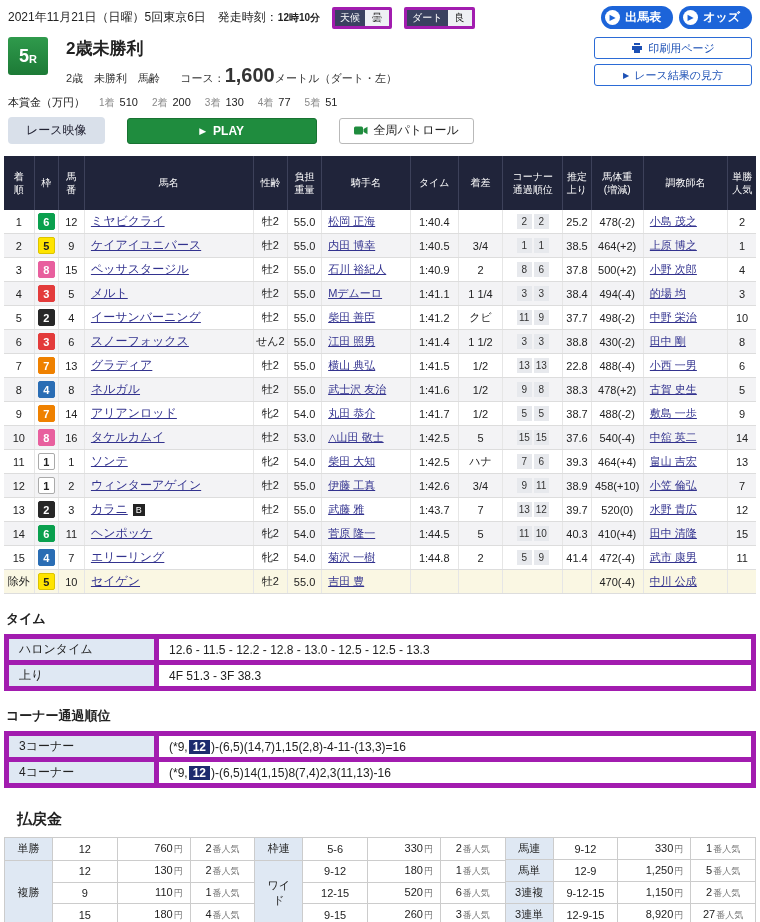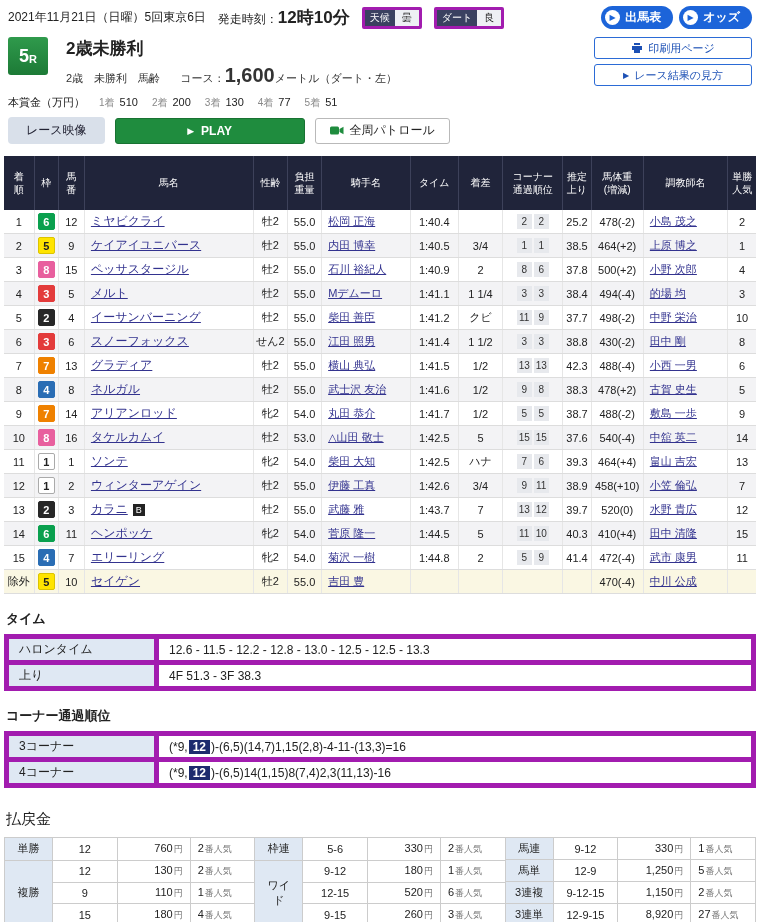--- a/index.html
+++ b/index.html
@@ -1,21 +1,21 @@
 <!DOCTYPE html>
 <html><head>
 <meta charset="utf-8">
 <style>
 *{box-sizing:border-box}
 body{margin:0;background:#fff;color:#222;font-family:"Liberation Sans","DejaVu Sans",sans-serif;font-size:12px}
 .page{width:760px;padding:4px 4px 12px}
 
 .topbar{display:flex;justify-content:space-between;align-items:center;padding:2px 4px 6px}
 .topbar-left{display:flex;align-items:center;gap:12px}
-.stime{font-size:17px}
+.stime{font-size:10px}
 .badge{display:inline-flex;border:3px solid #a21caf;border-radius:2px;overflow:hidden;font-size:10px;line-height:1}
 .badge-l{background:#3a4160;color:#fff;padding:3px 5px}
 .badge-v{background:#eef0f4;color:#222;padding:3px 7px}
 .topbar-right{display:flex;gap:6px}
 .pill{display:inline-flex;align-items:center;gap:5px;background:#1c64d9;color:#fff;border:none;border-radius:12px;padding:3px 12px 3px 4px;font-size:12px;font-weight:bold;cursor:pointer;font-family:inherit}
 .pill-ico{display:inline-flex;align-items:center;justify-content:center;width:15px;height:15px;border-radius:50%;background:#fff;color:#1c64d9;font-size:8px}
 
 .race-head{display:flex;align-items:flex-start;padding:2px 4px}
 .rn{background:linear-gradient(#2f9a4c,#1c7a36);color:#fff;border-radius:3px;width:40px;height:38px;display:flex;align-items:center;justify-content:center}
 .rn-num{font-size:18px;font-weight:bold}
@@ -25,21 +25,21 @@
 .race-sub{font-size:11px;color:#333;margin-top:4px;display:flex;gap:20px;align-items:baseline}
 .course-val{font-size:20px}
 .race-buttons{display:flex;flex-direction:column;gap:5px}
 .obtn{display:inline-flex;align-items:center;justify-content:center;gap:5px;width:158px;height:22px;background:#fff;border:1px solid #2b6bd6;border-radius:3px;color:#1c50b5;font-size:11px;cursor:pointer;font-family:inherit}
 .tri{font-size:8px}
 
 .prize{display:flex;align-items:baseline;font-size:11px;padding:4px;margin-top:2px}
 .prize-item{margin-left:14px}
 .prize-rank{color:#888;font-size:10px;margin-right:5px}
 
-.video-row{display:flex;align-items:center;gap:10px;padding:3px 4px 10px}
+.video-row{display:flex;align-items:center;gap:22px;padding:3px 4px 10px}
 .race-video-label{background:#d9e0ea;border-radius:4px;padding:5px 18px;font-size:12px;color:#223}
 .play-btn{display:inline-flex;align-items:center;justify-content:center;gap:7px;width:190px;height:26px;background:#1f8c3e;border:1px solid #187232;border-radius:3px;color:#fff;font-weight:bold;font-size:12px;cursor:pointer;font-family:inherit}
 .play-ico{font-size:9px}
 .patrol-btn{display:inline-flex;align-items:center;gap:6px;height:26px;background:#fff;border:1px solid #b9b9b9;border-radius:3px;padding:0 14px;font-size:12px;color:#222;cursor:pointer;font-family:inherit}
 
 .results{width:100%;border-collapse:collapse;table-layout:fixed;margin-top:2px}
 .results th{background:#20243a;color:#fff;font-weight:normal;font-size:10px;line-height:1.35;white-space:pre-line;vertical-align:middle;height:54px;border-right:1px solid #3d415a;padding:2px 1px}
 .results th:last-child{border-right:none}
 .results td{border-bottom:1px solid #ddd;border-right:1px solid #e6e6e6;text-align:center;font-size:11px;padding:3px 2px;height:23px;vertical-align:middle}
 .results td:last-child{border-right:none}
@@ -52,29 +52,29 @@
 .waku-box{display:inline-block;width:17px;height:17px;line-height:16px;font-size:11px;font-weight:bold;border-radius:2px}
 .cbox{display:inline-block;min-width:15px;height:15px;line-height:15px;background:#e7e9ed;color:#333;font-size:10px;margin:0 1px;padding:0 1px}
 .b-badge{display:inline-block;background:#222;color:#fff;font-size:9px;line-height:12px;padding:0 3px;margin-left:5px;vertical-align:middle}
 
 .sec-title{font-size:13px;font-weight:bold;margin:16px 0 6px;padding-left:2px}
 .info-table{width:100%;border-collapse:collapse;font-size:12px}
 .info-table td{border:5px solid #a21caf;padding:2px 10px}
 .label-cell{background:#dfe8f3;width:150px}
 .hl{background:#1d2b6e;color:#fff;padding:0 4px;margin:0 1px;font-weight:bold}
 
-.pay-title{font-size:15px;font-weight:normal;margin:22px 0 8px;padding-left:2px}
+.pay-title{font-size:15px;font-weight:bold;margin:22px 11px 8px;padding-left:2px}
 .payout-wrap{display:flex;width:100%}
 .payout-table{border-collapse:collapse;flex:1;font-size:11px}
 .payout-table+.payout-table{margin-left:-1px}
 .payout-table td{border:1px solid #ccc;padding:3px 7px;height:17px;background:#fff}
 .pay-label{background:#dfe8f3 !important;width:46px;text-align:center}
 .pay-combo{text-align:center;width:62px}
 .pay-amount{text-align:right;width:70px}
-.pay-pop{text-align:left;width:62px}
+.pay-pop{text-align:center;width:62px}
 .pay-unit{font-size:9px;color:#777;margin-left:1px}
 </style>
 </head>
 <body>
 
 <div class="page">
 
   <div class="topbar">
     <div class="topbar-left">
       <span>2021年11月21日（日曜）5回東京6日</span>
@@ -273,21 +273,21 @@
           <td class="c-pos">7</td>
           <td class="c-waku"><span class="waku-box" style="background: rgb(239, 129, 0); color: rgb(255, 255, 255); border: 1px solid rgb(239, 129, 0);">7</span></td>
           <td class="c-umaban">13</td>
           <td class="c-horse"><a class="lnk">グラディア</a></td>
           <td class="c-sex">牡2</td>
           <td class="c-weight">55.0</td>
           <td class="c-jockey"><a class="lnk">横山 典弘</a></td>
           <td class="c-time">1:41.5</td>
           <td class="c-margin">1/2</td>
           <td class="c-corner"><span class="cbox">13</span><span class="cbox">13</span></td>
-          <td class="c-agari">42.3</td>
+          <td class="c-agari">22.8</td>
           <td class="c-body">488(-4)</td>
           <td class="c-trainer"><a class="lnk">小西 一男</a></td>
           <td class="c-pop">6</td>
         </tr>
         <tr>
           <td class="c-pos">8</td>
           <td class="c-waku"><span class="waku-box" style="background: rgb(42, 109, 180); color: rgb(255, 255, 255); border: 1px solid rgb(42, 109, 180);">4</span></td>
           <td class="c-umaban">8</td>
           <td class="c-horse"><a class="lnk">ネルガル</a></td>
           <td class="c-sex">牡2</td>

